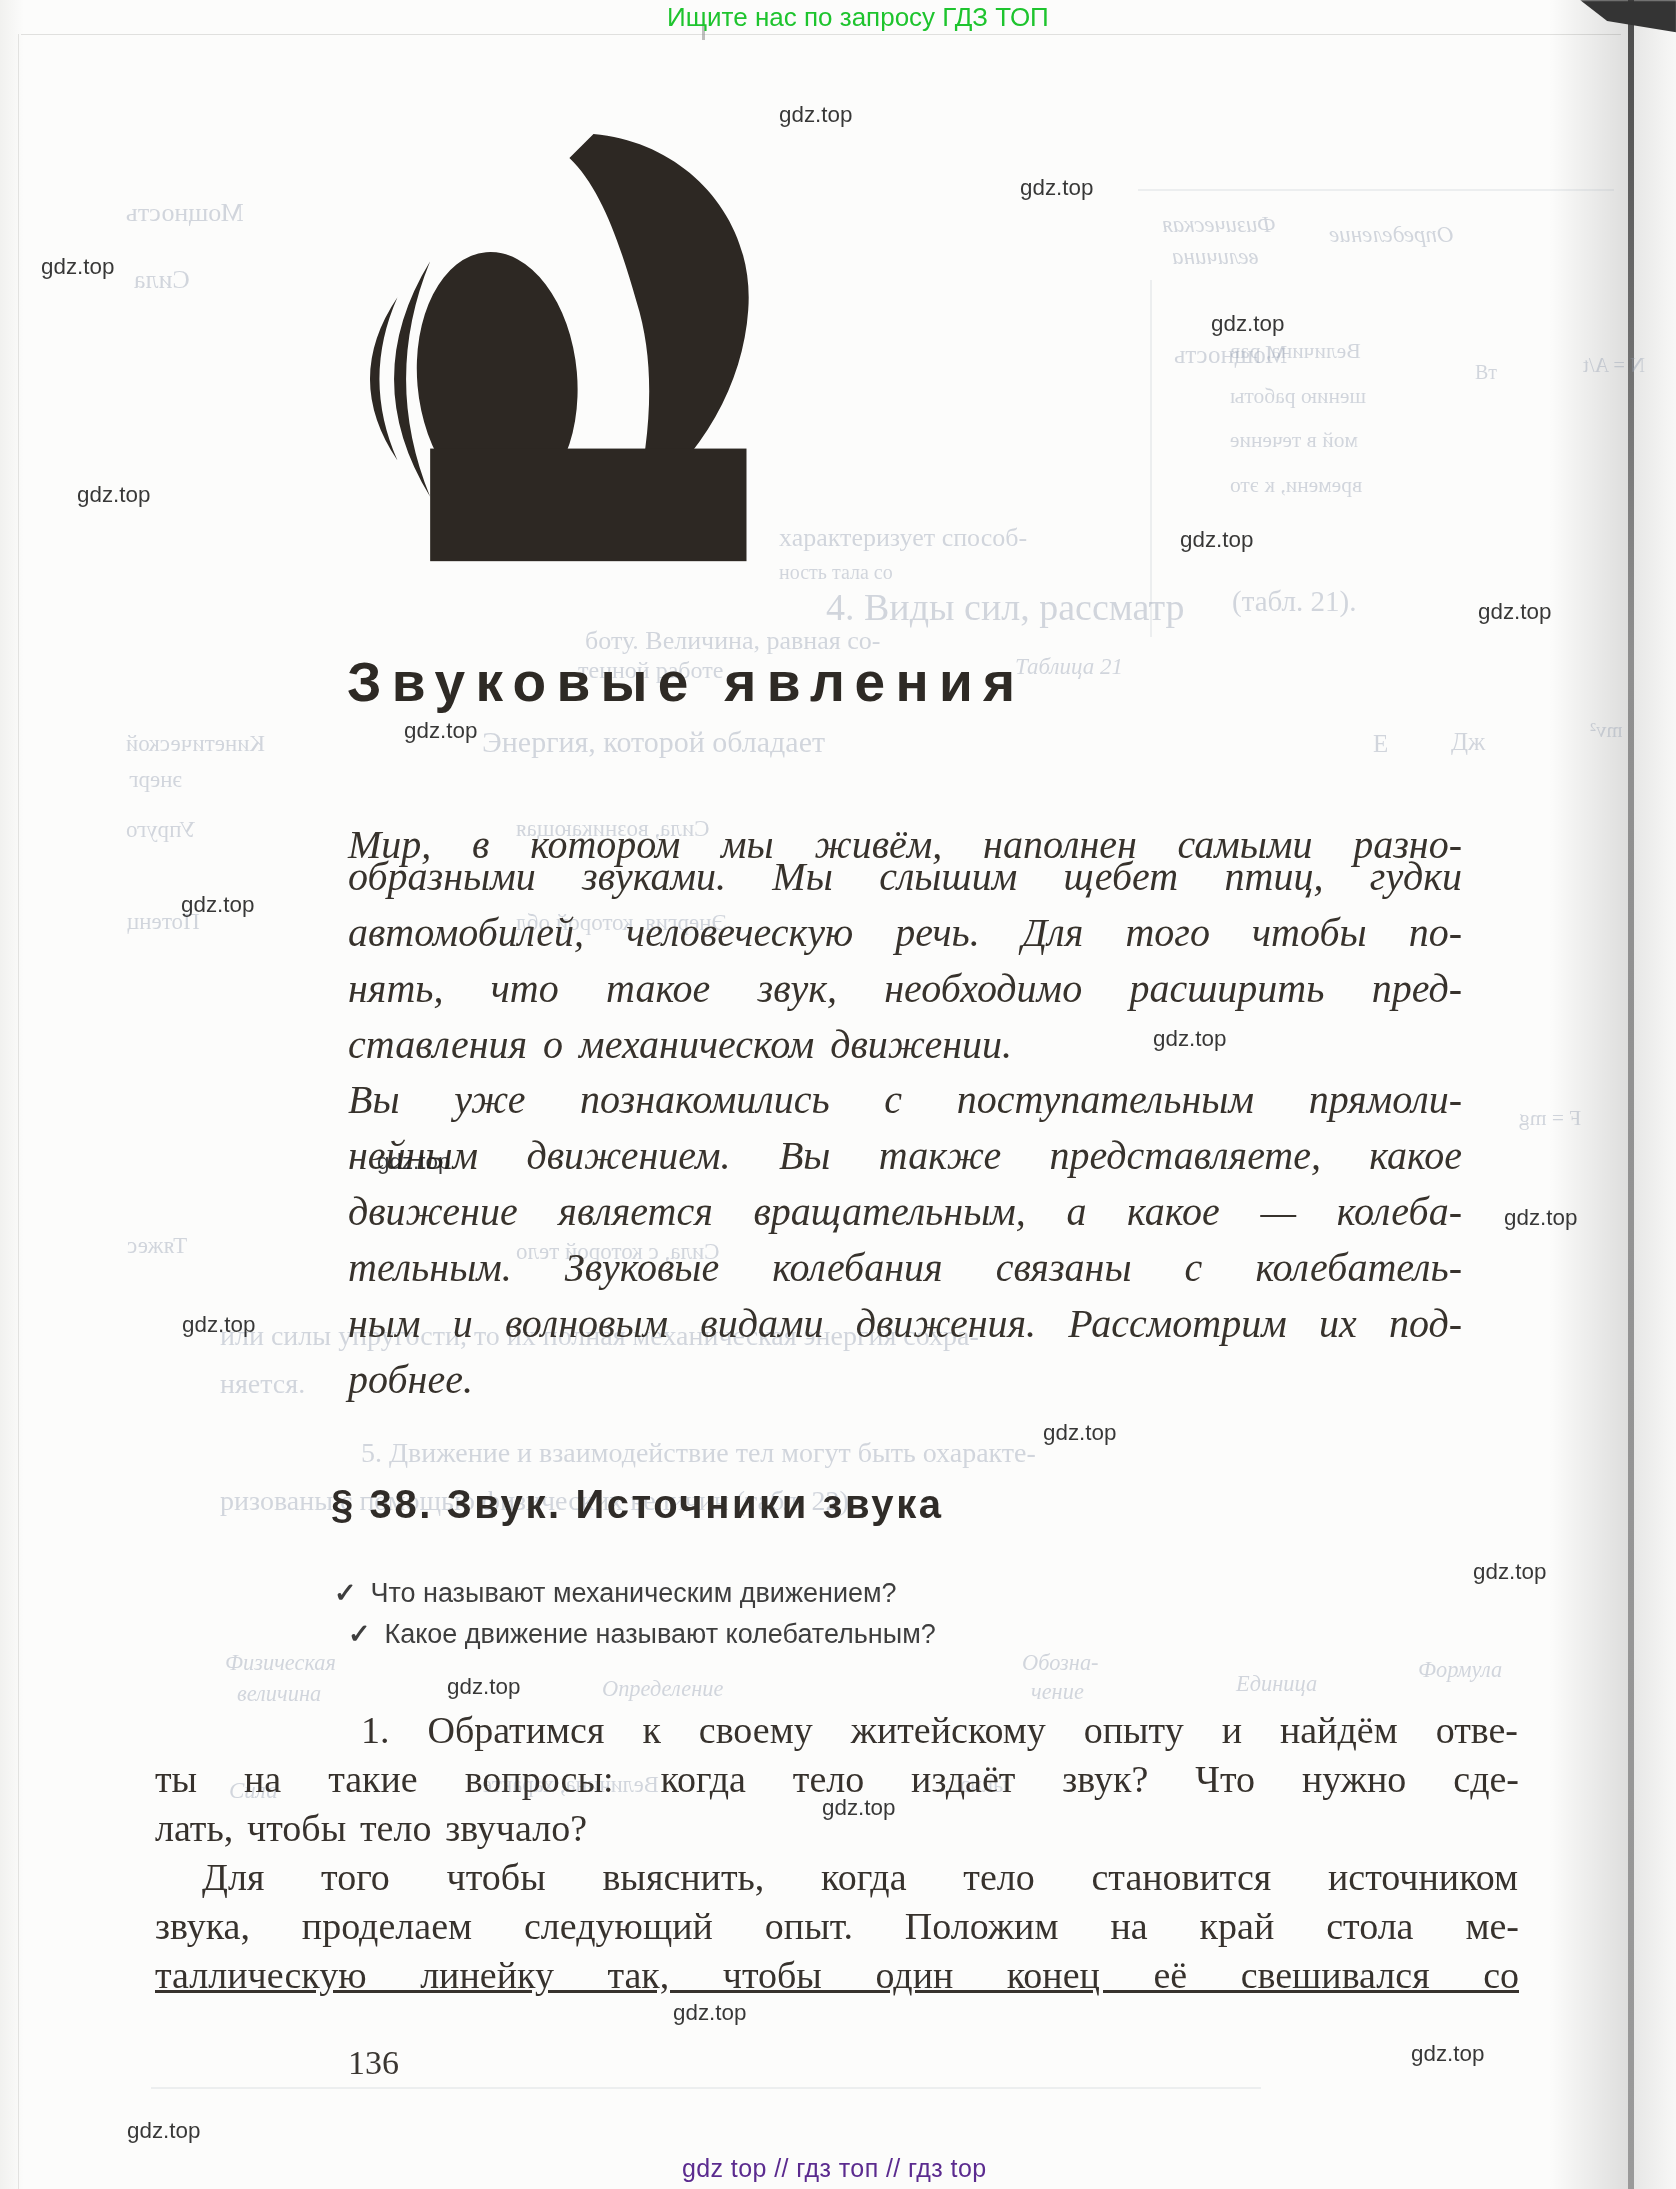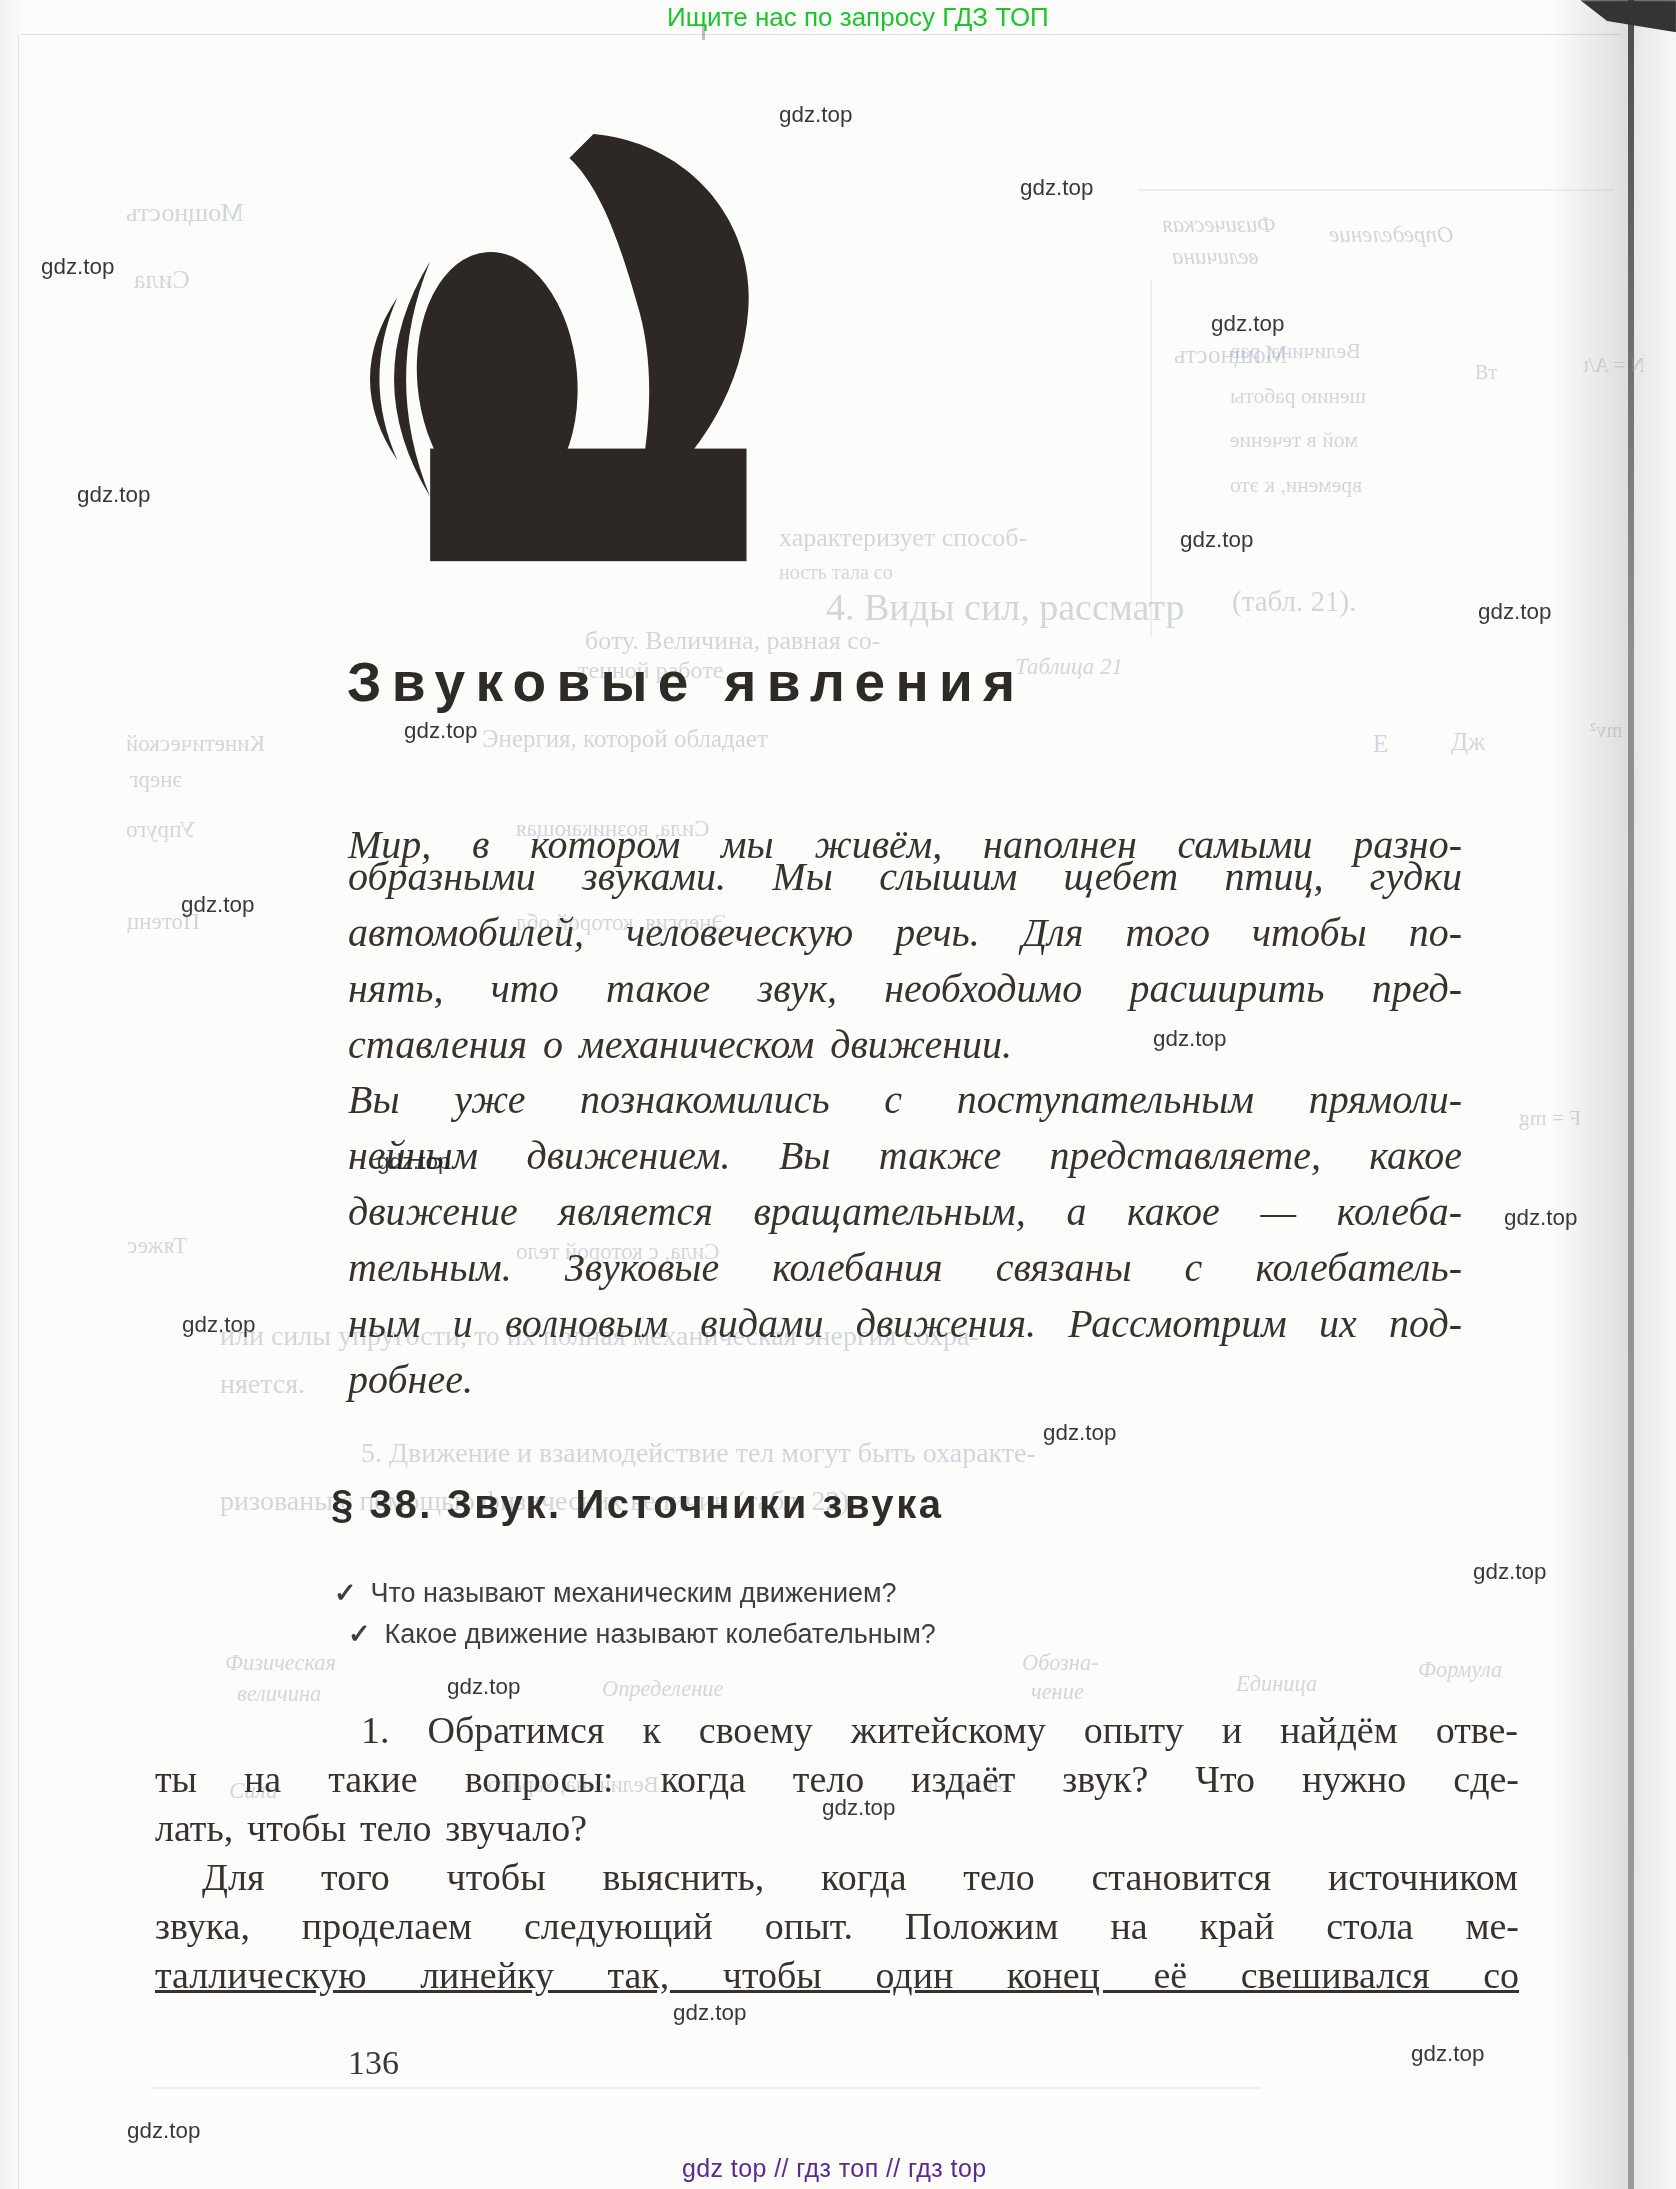--- a/index.html
+++ b/index.html
@@ -73,21 +73,21 @@
       <div class="ghost m" style="left: 1583px; top: 354px; font-size: 20.6px;">N = A/t</div>
       <div class="ghost" style="left: 779px; top: 523px; font-size: 26px;">характеризует   способ-</div>
       <div class="ghost" style="left: 779px; top: 561px; font-size: 20px;">ность тала   со</div>
       <div class="ghost" style="left: 781px; top: 585px; font-size: 38px; margin-left: 45px;">4. Виды сил, рассматр</div>
       <div class="ghost" style="left: 1232px; top: 585px; font-size: 29px;">(табл. 21).</div>
       <div class="ghost" style="left: 585px; top: 626px; font-size: 26px;">боту. Величина, равная со-</div>
       <div class="ghost" style="left: 578px; top: 657px; font-size: 24px;">тенной работе</div>
       <div class="ghost i" style="left: 1015px; top: 654px; font-size: 23px;">Таблица 21</div>
       <div class="ghost m" style="left: 126px; top: 731px; font-size: 23px;">Кинетической</div>
       <div class="ghost m" style="left: 129px; top: 767px; font-size: 23px;">энерг</div>
-      <div class="ghost" style="left: 482px; top: 725px; font-size: 25px;">Энергия, которой обладает</div>
+      <div class="ghost" style="left: 482px; top: 725px; font-size: 30px;">Энергия, которой обладает</div>
       <div class="ghost" style="left: 1373px; top: 730px; font-size: 25px;">Е</div>
       <div class="ghost" style="left: 1451px; top: 728px; font-size: 25px;">Дж</div>
       <div class="ghost m" style="left: 1590px; top: 719px; font-size: 20.6px;">mv²</div>
       <div class="ghost m" style="left: 126px; top: 817px; font-size: 23px;">Упруго</div>
       <div class="ghost m" style="left: 516px; top: 816px; font-size: 23px;">Сила, возникающая</div>
       <div class="ghost m" style="left: 127px; top: 909px; font-size: 23px;">Потенц</div>
       <div class="ghost m" style="left: 516px; top: 910px; font-size: 23px;">Энергия, которой обл</div>
       <div class="ghost m" style="left: 1519px; top: 1106px; font-size: 21.5px;">F = mg</div>
       <div class="ghost m" style="left: 127px; top: 1233px; font-size: 23px;">Тяжес</div>
       <div class="ghost m" style="left: 516px; top: 1239px; font-size: 23px;">Сила, с которой тело</div>

